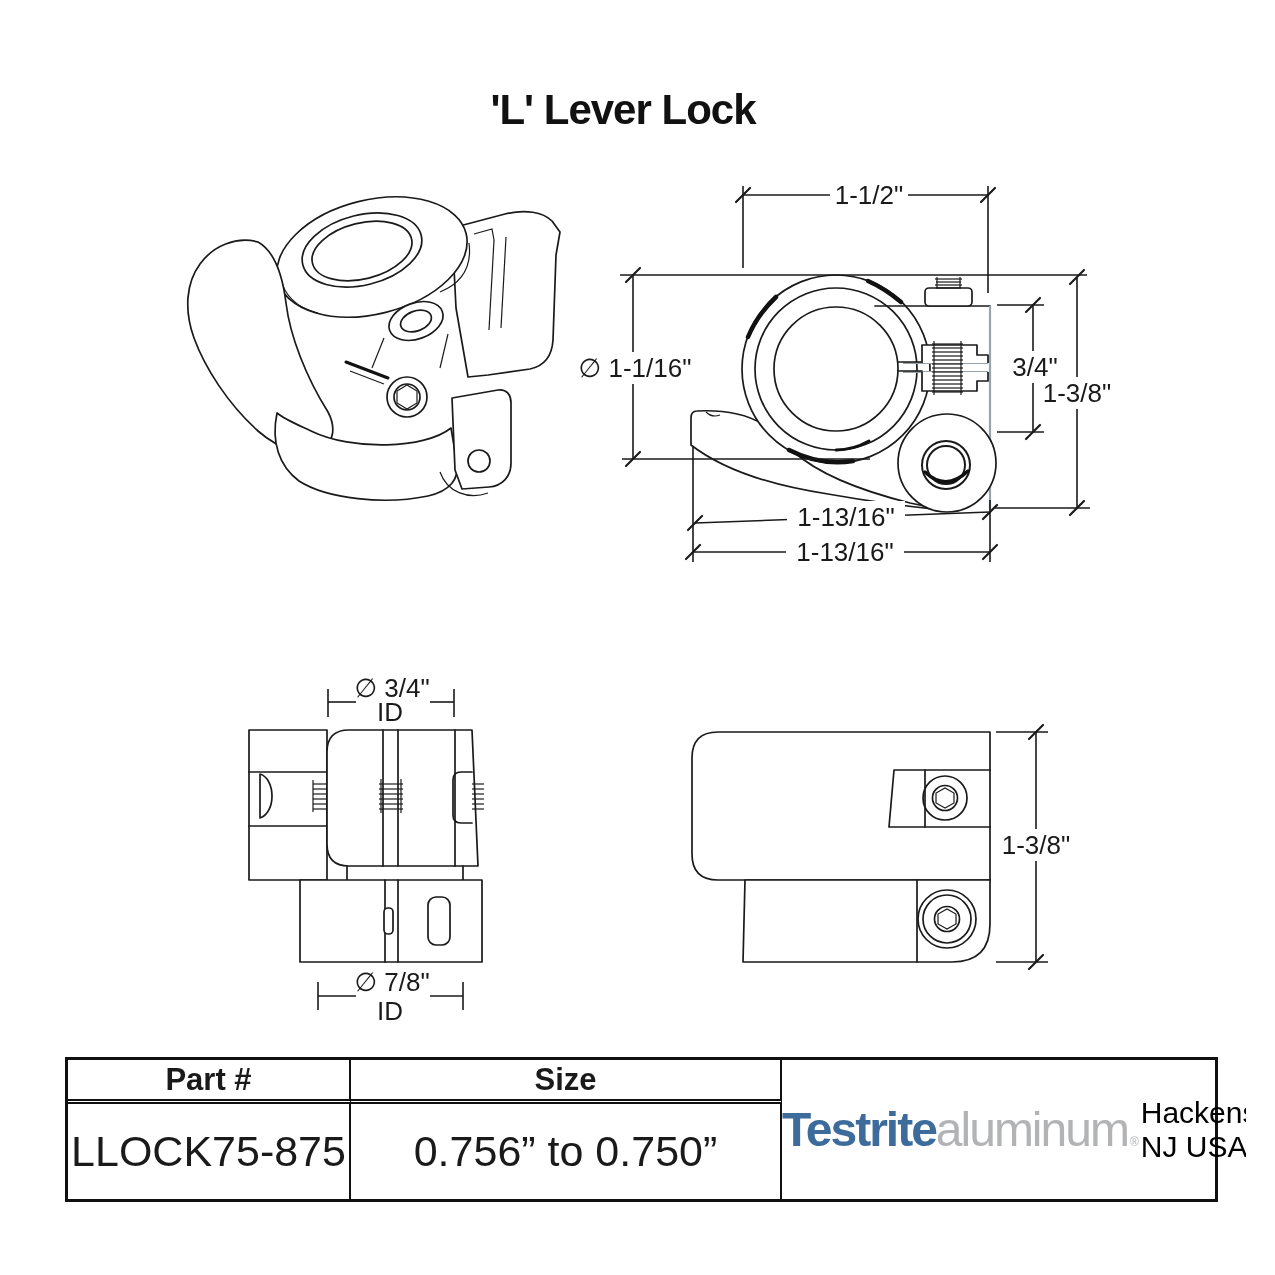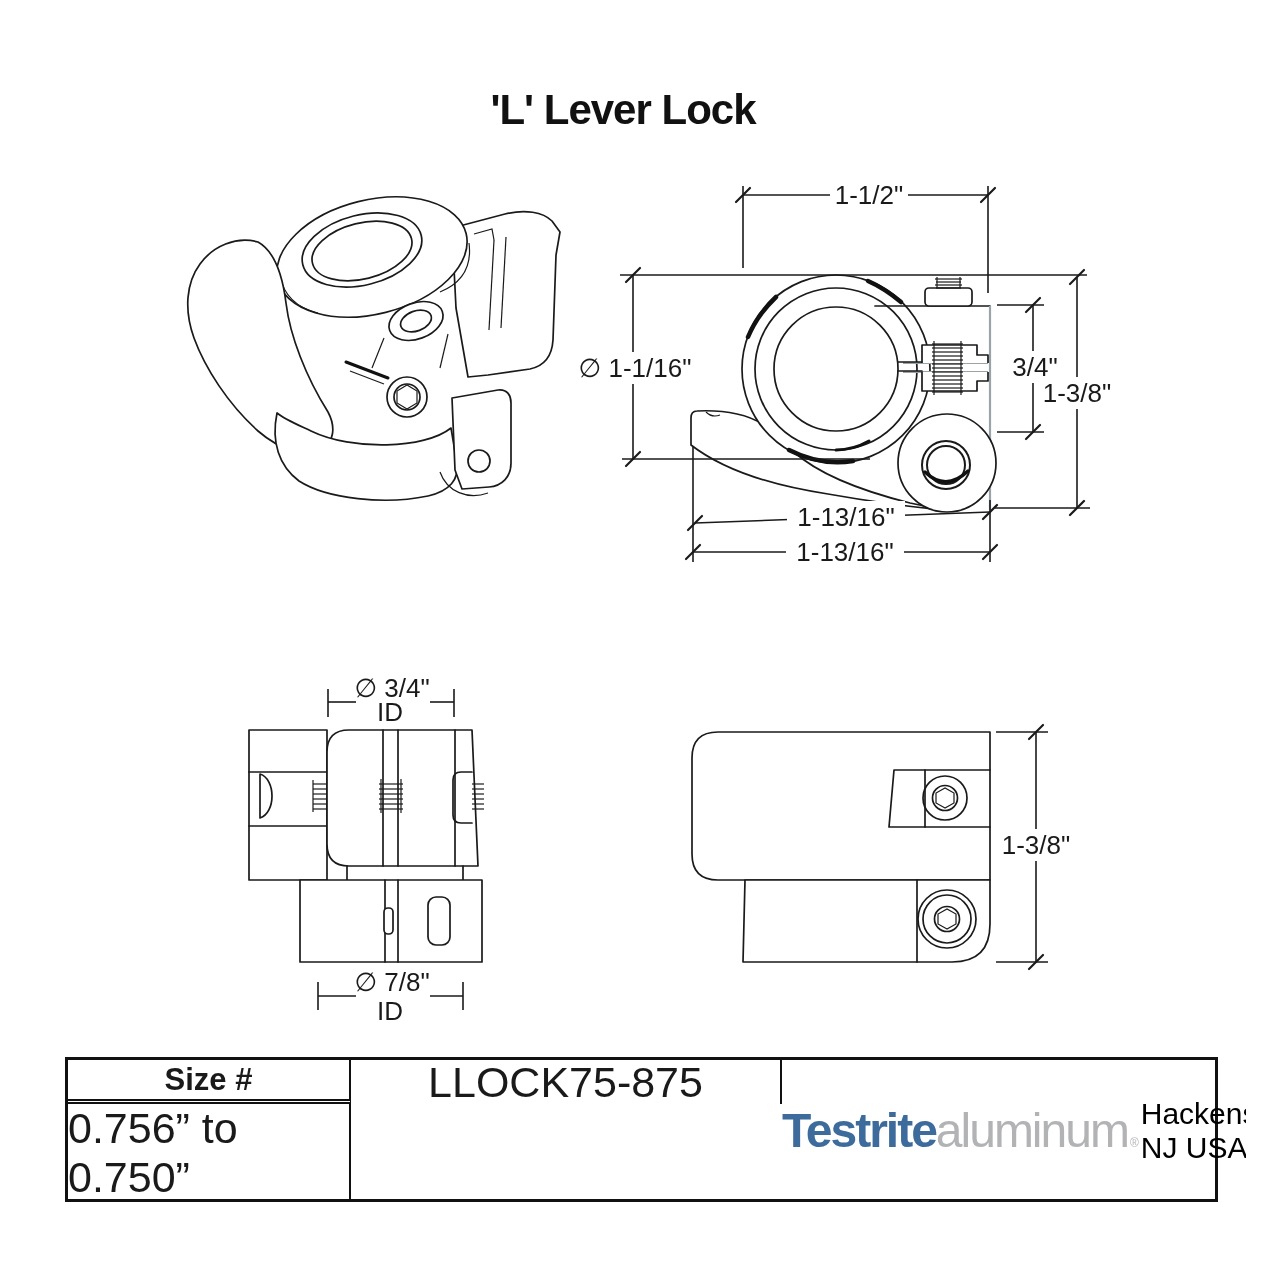--- a/index.html
+++ b/index.html
@@ -276,21 +276,22 @@
         <line class="dim" x1="1036" y1="732" x2="1036" y2="962"></line>
         <line class="tick" x1="1029" y1="739" x2="1043" y2="725"></line>
         <line class="tick" x1="1029" y1="969" x2="1043" y2="955"></line>
         <rect class="bg" x="1002" y="829" width="68" height="32"></rect>
         <text class="lbl" x="1036" y="854">1-3/8"</text>
       </g>
     </g>
   </svg>
 
   <div class="spec-table">
-    <div class="cell hdr col-sep">Size #</div>
+    <div class="cell hdr col-sep">Part #</div>
+    <div class="cell hdr col-sep">Size</div>
     <div class="cell logo-cell">
       <div class="logo-line">
         <span class="logo-primary">Testrite</span>
           <span class="logo-secondary">aluminum</span>
           <span class="logo-reg">®</span>
       </div>
       <div class="logo-location">Hackensack, NJ USA</div>
     </div>
     <div class="cell val col-sep">LLOCK75-875</div>
     <div class="cell val col-sep">0.756” to 0.750”</div>

